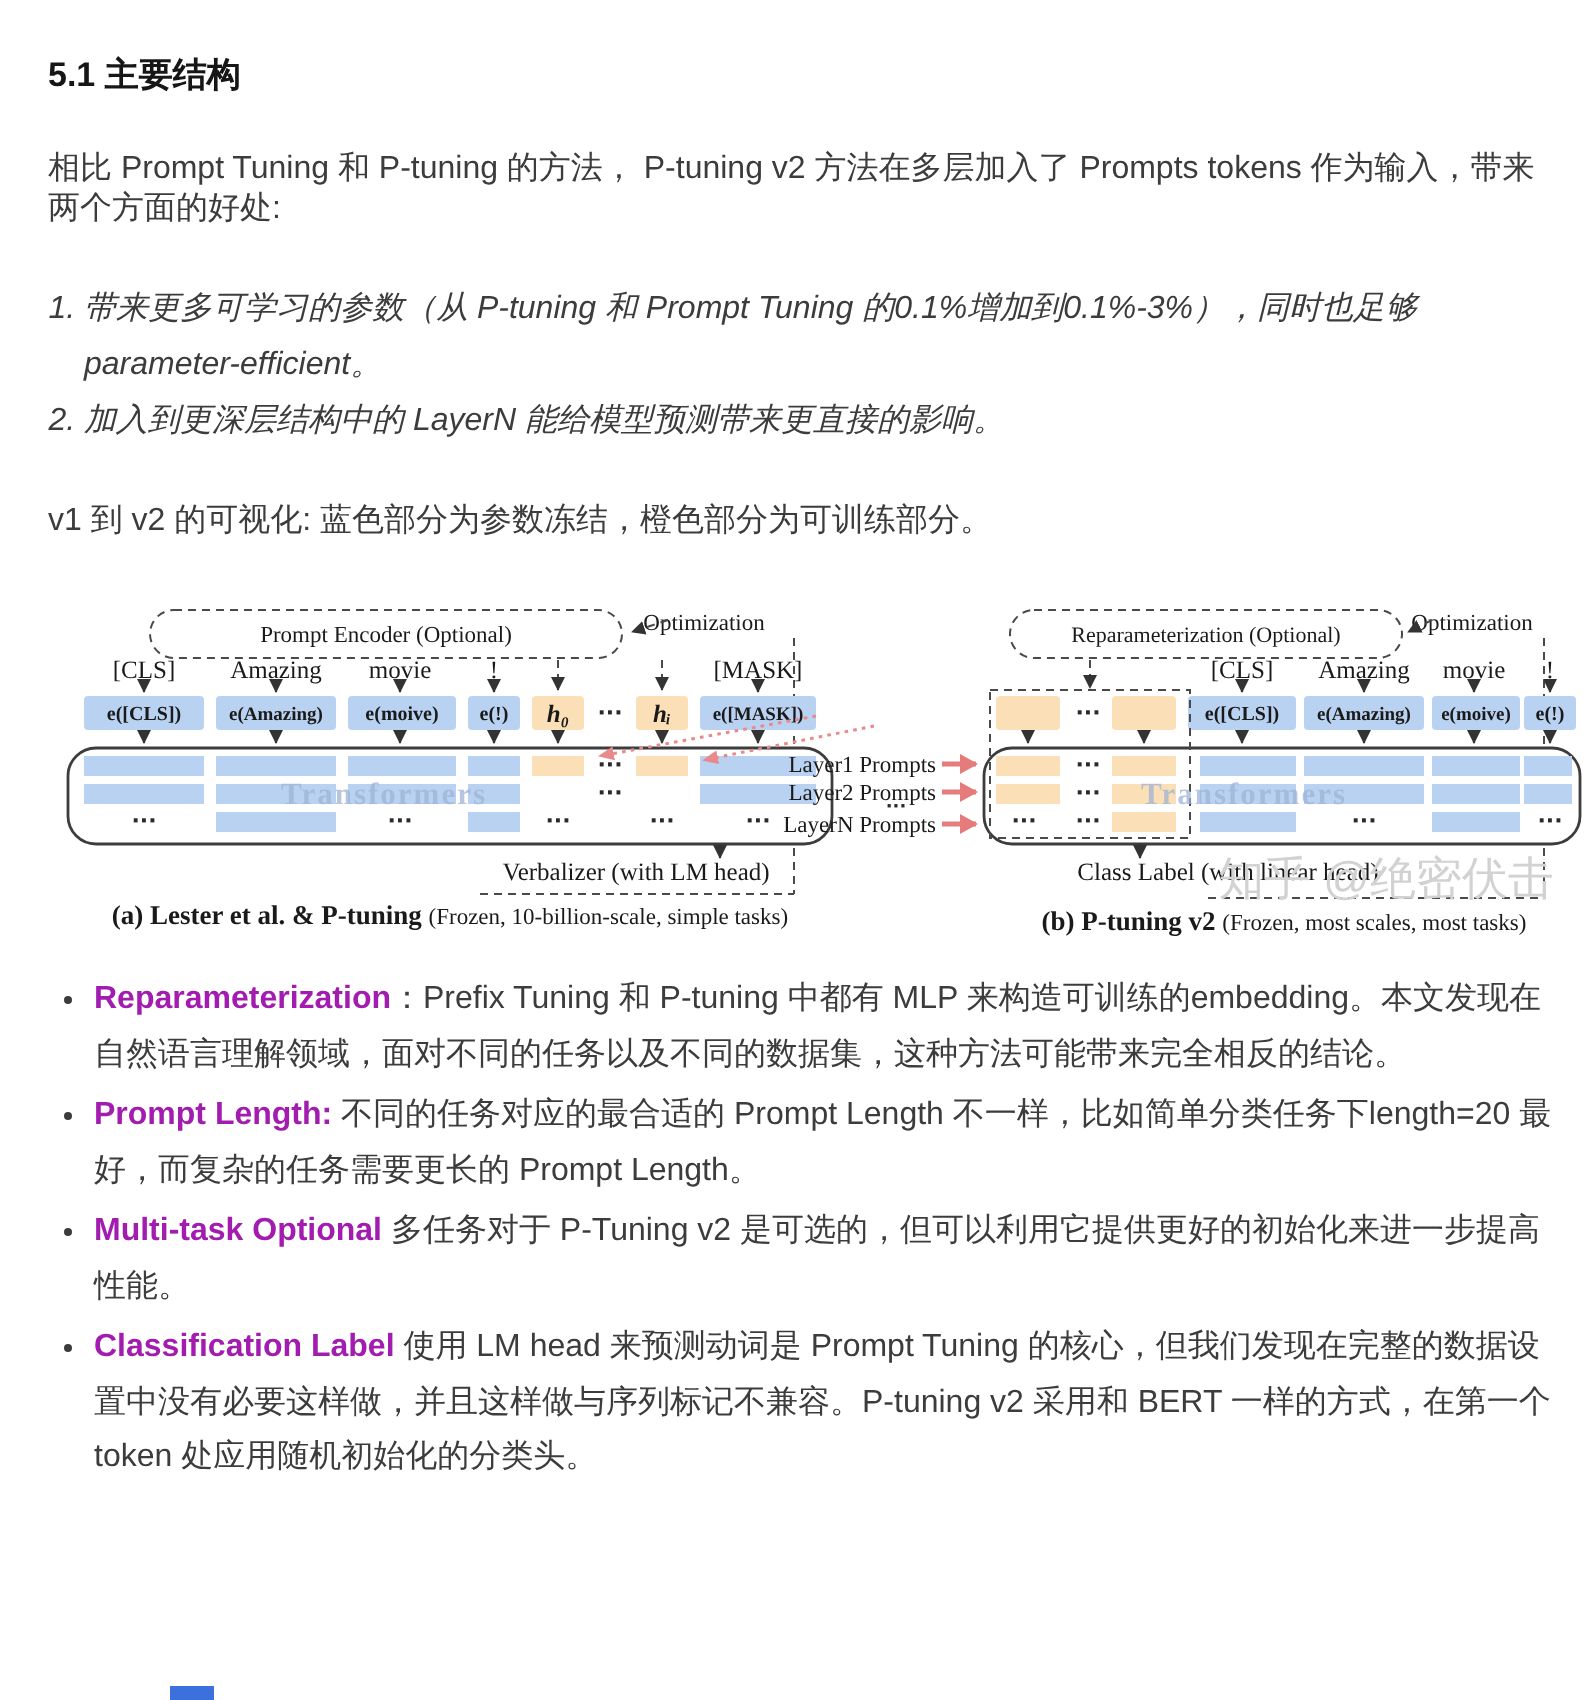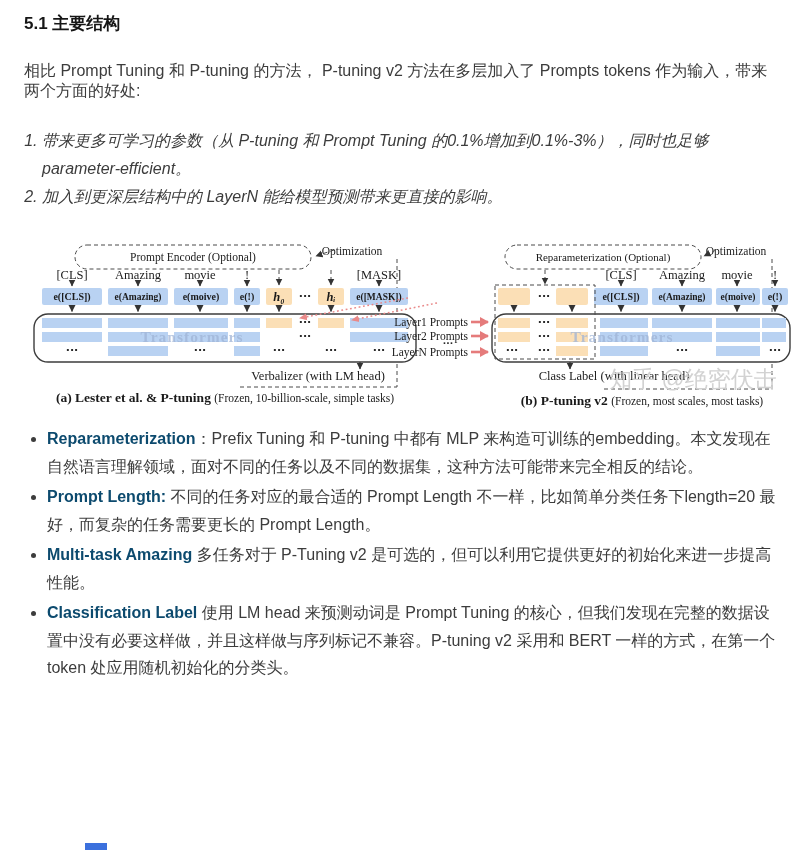--- a/index.html
+++ b/index.html
@@ -1,27 +1,27 @@
 <!DOCTYPE html>
 <html><head>
 <meta charset="utf-8">
 <style>
   html,body{margin:0;padding:0;background:#fff;}
   body{width:796px;height:850px;position:relative;overflow:hidden;
        font-family:"Liberation Sans","DejaVu Sans",sans-serif;color:#3c3c3c;}
   .content{padding:0 18px 0 24px;}
   h1,h2{font-size:17px;font-weight:700;color:#161616;margin:0;}
-  h1{padding-top:12px;margin-bottom:26px;}
+  h1{padding-top:26px;margin-bottom:26px;}
   h2{margin-top:30px;margin-bottom:30px;}
   p{font-size:16px;line-height:20px;margin:0 0 26px 0;}
   ol{margin:0 0 26px 0;padding-left:18px;font-size:16px;line-height:28px;}
   ol li{margin:0;font-style:italic;}
   ul{margin:0;padding-left:23px;font-size:16px;line-height:27.5px;list-style:disc;}
   ul li{margin:0 0 3px 0;}
-  ul li b,ol li b{color:#0c4a6e;}
+  ul li b,ol li b{color:#a21caf;}
   .note{margin-bottom:0;}
   figure.fig{margin:26px 0 6px 0;padding:0;width:700px;}
   
   svg text{fill:#1a1a1a;}
   .tk{font:12.5px "Liberation Serif","DejaVu Serif",serif;text-anchor:middle;}
   .et{font:700 10px "Liberation Serif","DejaVu Serif",serif;text-anchor:middle;}
   .et2{font:700 9.5px "Liberation Serif","DejaVu Serif",serif;text-anchor:middle;}
   .hv{font:italic 700 12.5px "Liberation Serif","DejaVu Serif",serif;text-anchor:middle;}
   .lb{font:11.5px "Liberation Serif","DejaVu Serif",serif;text-anchor:middle;}
   .lbe{font:11.5px "Liberation Serif","DejaVu Serif",serif;text-anchor:end;}
@@ -44,20 +44,21 @@
 <body>
 
 <main>
   <section class="content">
     <h1>5.1 主要结构</h1>
     <p>相比 Prompt Tuning 和 P-tuning 的方法， P-tuning v2 方法在多层加入了 Prompts tokens 作为输入，带来两个方面的好处:</p>
     <ol>
       <li><span>带来更多可学习的参数（从 P-tuning 和 Prompt Tuning 的0.1%增加到0.1%-3%），同时也足够 parameter-efficient。</span></li>
       <li><span>加入到更深层结构中的 LayerN 能给模型预测带来更直接的影响。</span></li>
     </ol>
+    <p class="note">v1 到 v2 的可视化: 蓝色部分为参数冻结，橙色部分为可训练部分。</p>
   </section>
 
   <figure class="fig">
     <svg width="796" height="178" viewBox="0 0 796 178">
       <defs>
         <marker id="ak" markerUnits="userSpaceOnUse" markerWidth="8" markerHeight="8" refX="6.5" refY="4" orient="auto">
             <path d="M0,0.5L7,4L0,7.5Z" fill="#333"></path>
           </marker>
         <marker id="ar" markerUnits="userSpaceOnUse" markerWidth="12" markerHeight="12" refX="8" refY="6" orient="auto">
             <path d="M0,1L9,6L0,11Z" fill="#e57b7b"></path>
@@ -246,19 +247,19 @@
 
         <text class="zhwm" x="693" y="150">知乎 @绝密伏击</text>
       </g>
     </svg>
   </figure>
 
   <section class="content">
     <ul>
       <li><b>Reparameterization</b><span>：Prefix Tuning 和 P-tuning 中都有 MLP 来构造可训练的embedding。本文发现在自然语言理解领域，面对不同的任务以及不同的数据集，这种方法可能带来完全相反的结论。</span></li>
       <li><b>Prompt Length:</b><span> 不同的任务对应的最合适的 Prompt Length 不一样，比如简单分类任务下length=20 最好，而复杂的任务需要更长的 Prompt Length。</span></li>
-      <li><b>Multi-task Amazing</b><span> 多任务对于 P-Tuning v2 是可选的，但可以利用它提供更好的初始化来进一步提高性能。</span></li>
+      <li><b>Multi-task Optional</b><span> 多任务对于 P-Tuning v2 是可选的，但可以利用它提供更好的初始化来进一步提高性能。</span></li>
       <li><b>Classification Label</b><span> 使用 LM head 来预测动词是 Prompt Tuning 的核心，但我们发现在完整的数据设置中没有必要这样做，并且这样做与序列标记不兼容。P-tuning v2 采用和 BERT 一样的方式，在第一个 token 处应用随机初始化的分类头。</span></li>
     </ul>
   </section>
 </main>
 
 <div class="cut-blue"></div>
 
 </body></html>

